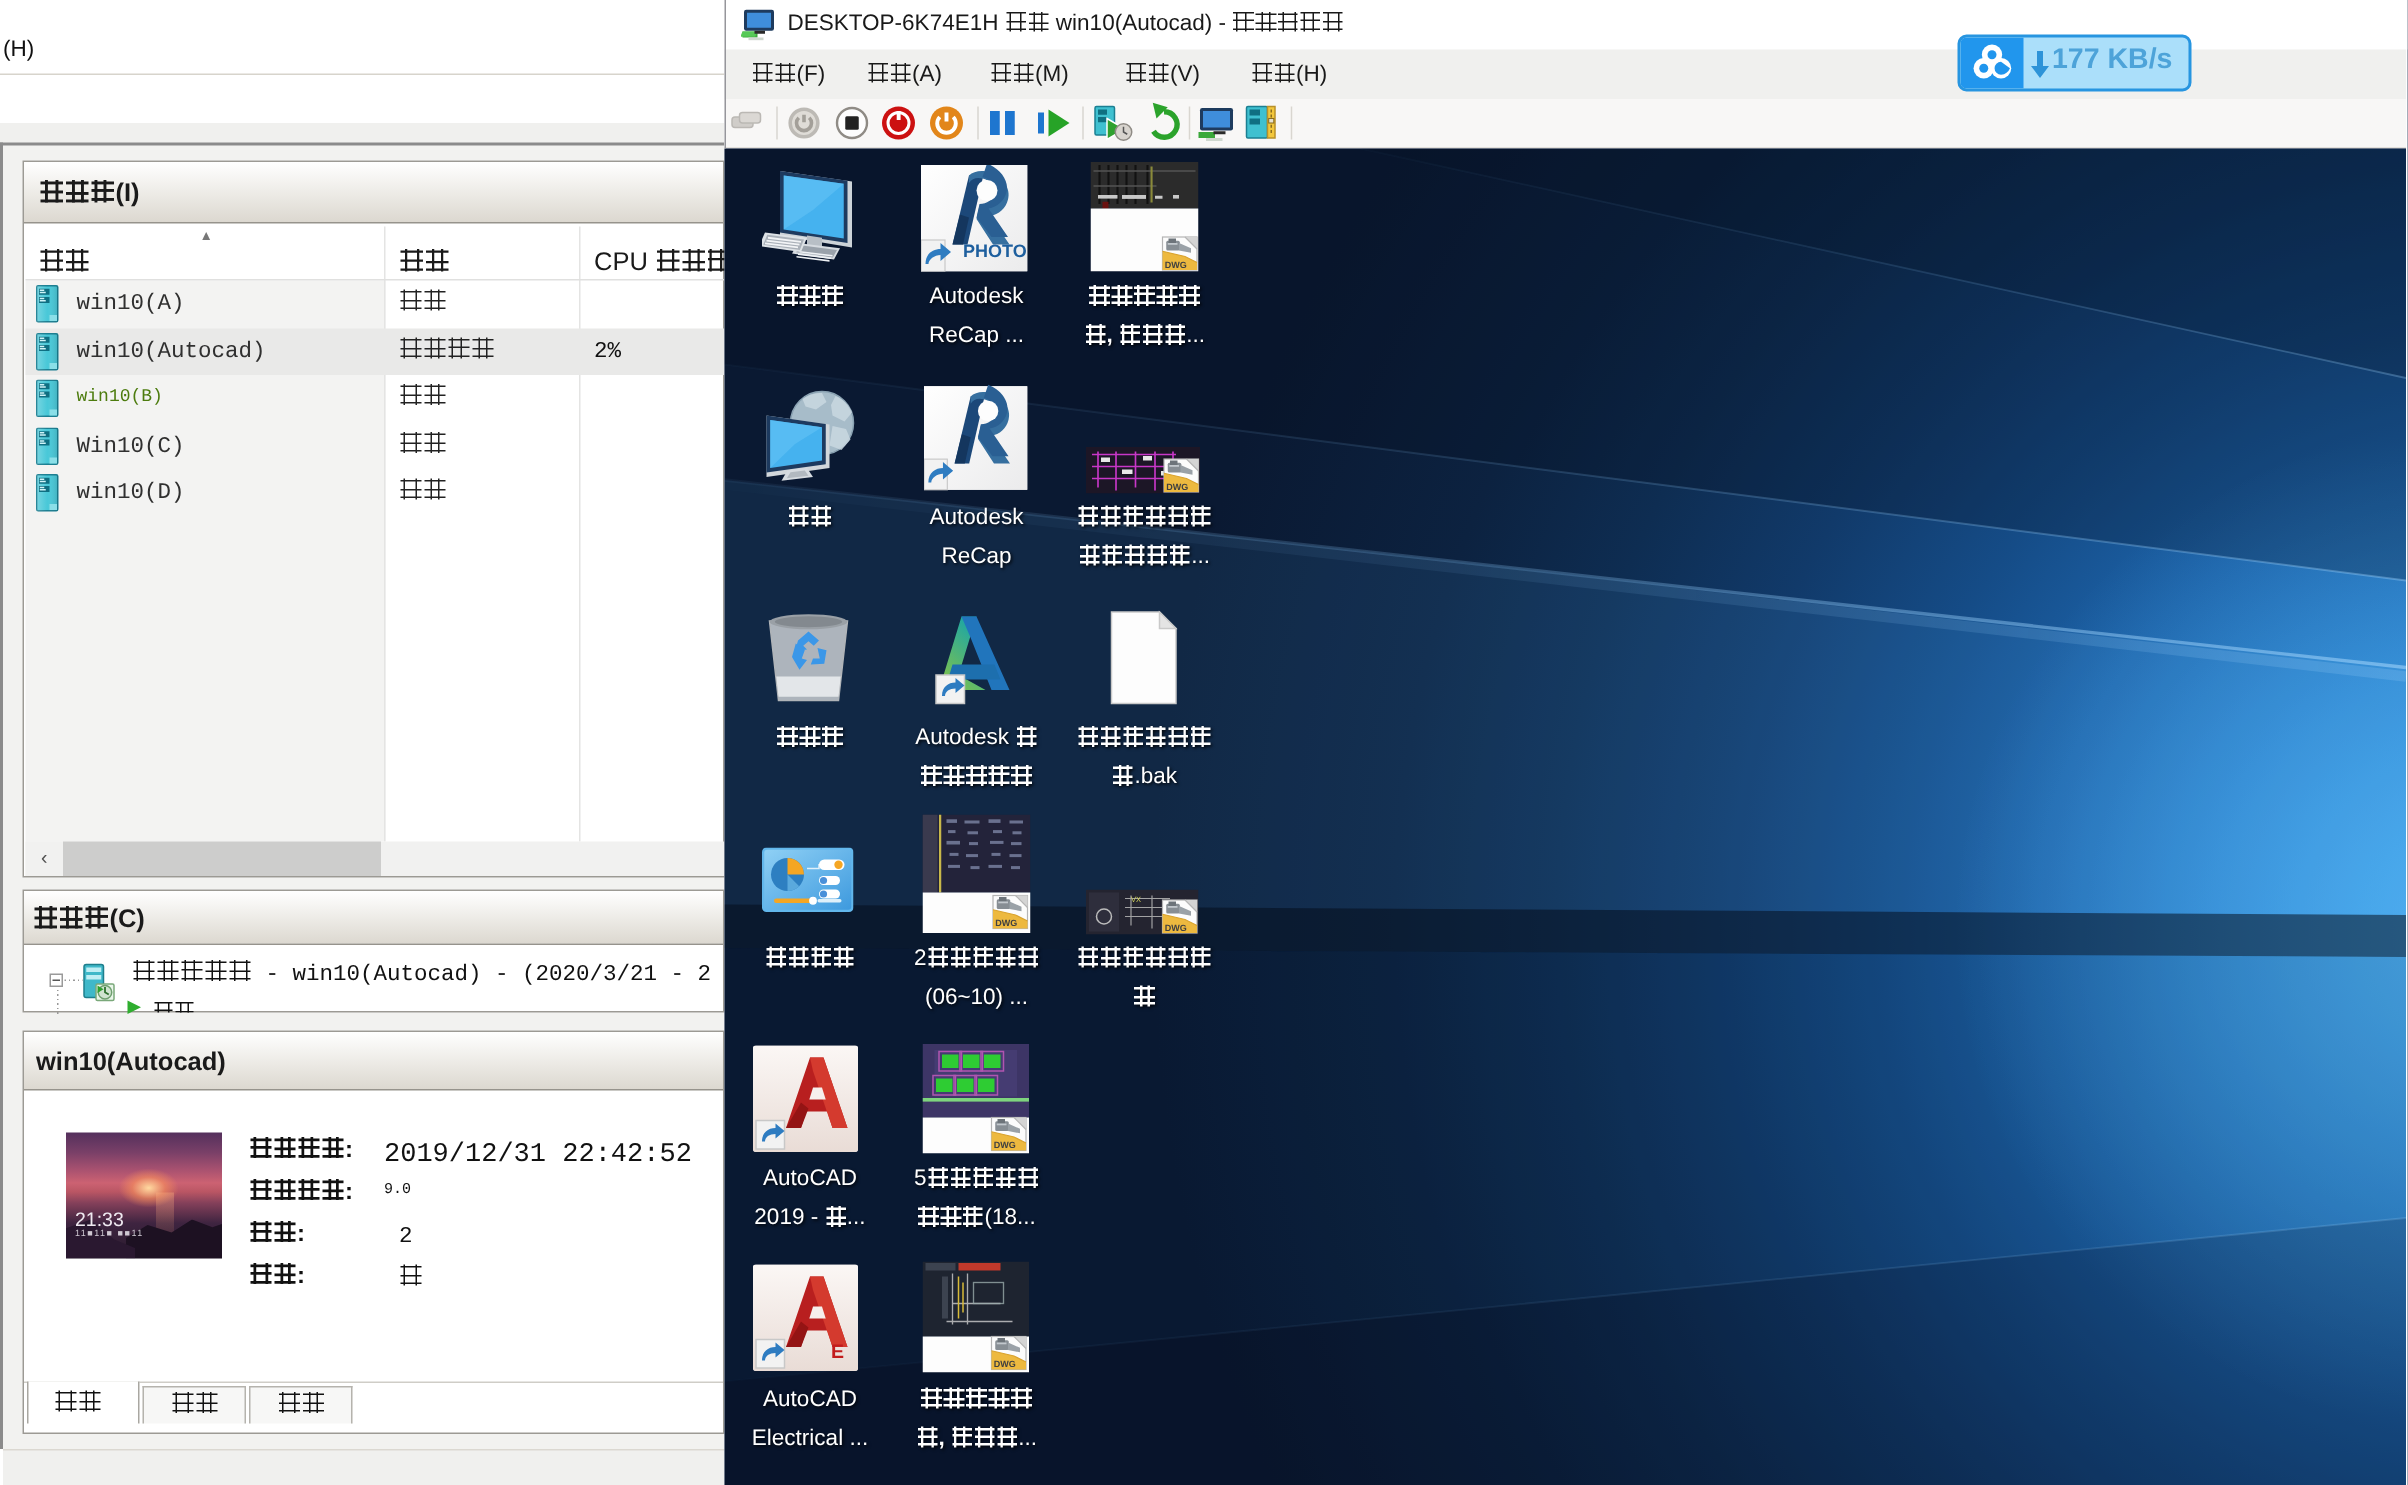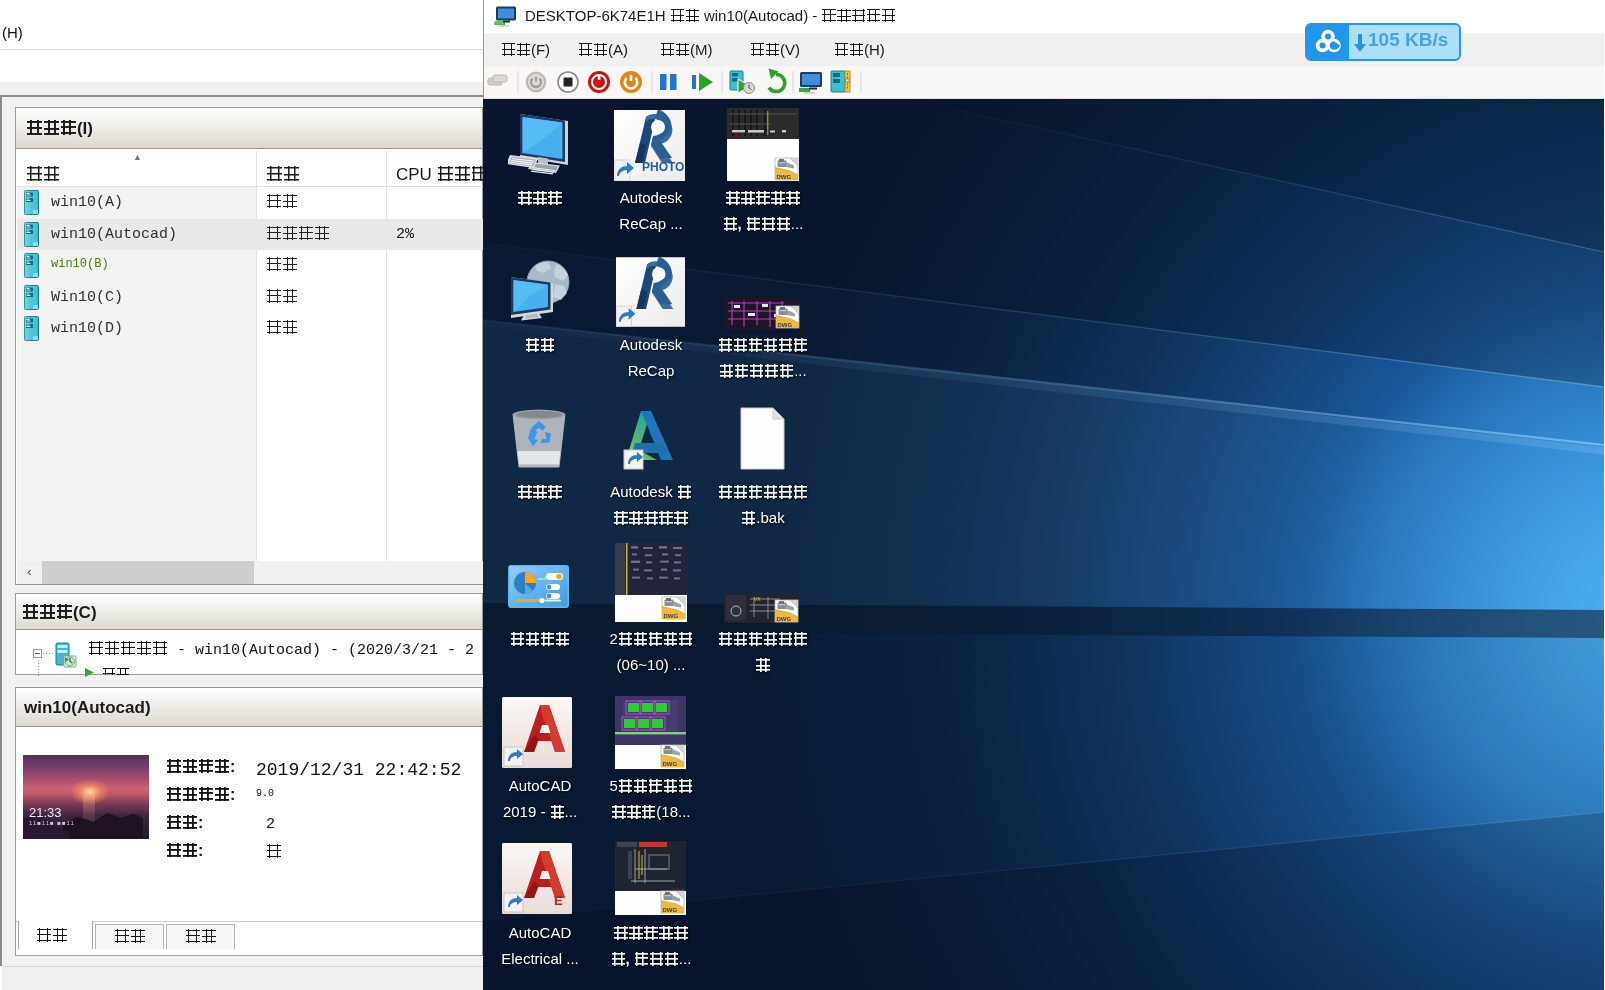--- a/index.html
+++ b/index.html
@@ -93,21 +93,21 @@
     <div class="a" style="left:68px;top:70px"><svg width="12" height="11">
           <path d="M1 1l9 4.5L1 10z" fill="#2fae2f"></path>
         </svg></div>
     <div class="a" style="left:86px;top:72px;font-size:14px;color:#111;height:9px;overflow:hidden"><i></i><i></i></div>
   </div>
 
   <div class="a" style="left:15px;top:687px;width:468px;height:269px;border:1px solid #9c9a94;background:#fff">
     <div class="a" style="left:0;top:0;width:466px;height:39px;background:linear-gradient(#ffffff,#eceae5 55%,#dcd8d0);border-bottom:1px solid #96938c"></div>
     <div class="a" style="left:8px;top:10px;font-size:17px;color:#1a1a1a;font-weight:bold">win10(Autocad)</div>
 
-    <div class="a" style="left:7px;top:67px;width:126px;height:84px;overflow:hidden;background:
+    <div class="a" style="left:28px;top:67px;width:104px;height:84px;overflow:hidden;background:
       radial-gradient(20px 13px at 53% 44%,#ffd9a0,rgba(255,150,90,.55) 55%,rgba(0,0,0,0)),
       linear-gradient(180deg,#54305c 0%,#7a4068 16%,#aa5270 30%,#cc6272 40%,#ba5664 47%,#84405a 56%,#3e2440 72%,#281a2c 100%)">
       <div class="a" style="left:60px;top:40px;width:12px;height:30px;background:linear-gradient(rgba(255,180,130,.35),rgba(255,140,110,.08))"></div>
       <div class="a" style="left:40px;top:48px;width:80px;height:36px;background:#1d1122;clip-path:polygon(0 62%,18% 38%,38% 52%,55% 28%,72% 42%,88% 30%,100% 42%,100% 100%,0 100%)"></div>
       <div class="a" style="left:0px;top:56px;width:46px;height:28px;background:#2a1830;clip-path:polygon(0 28%,35% 8%,70% 55%,100% 75%,100% 100%,0 100%)"></div>
       <div class="a" style="left:6px;top:50px;font-size:13px;color:#efe9f0">21:33</div>
       <div class="a" style="left:6px;top:65px;font-size:6px;color:#cfc8d2;letter-spacing:1px">11■11■ ■■11</div>
     </div>
 
     <div class="a" style="left:150px;top:70px;font-size:16px;color:#111"><b><i></i><i></i><i></i><i></i></b><b>:</b></div>
@@ -180,21 +180,21 @@
           <circle cx="16" cy="8.5" r="6.8" fill="#fff"></circle>
           <circle cx="22" cy="17.5" r="6.8" fill="#fff"></circle>
           <circle cx="10.5" cy="17.5" r="3" fill="#2196ed"></circle>
           <circle cx="16" cy="8.5" r="3" fill="#2196ed"></circle>
           <path d="M22 13.2a4.3 4.3 0 1 0 0 8.6 7 7 0 0 0 6-4.3z" fill="#2196ed"></path>
         </svg>
     </div>
     <svg class="a" style="left:46px;top:8px" width="14" height="20" viewBox="0 0 14 20">
         <path d="M5 1h4v10h4l-6 8-6-8h4z" fill="#2d93d8"></path>
       </svg>
-    <div class="a" style="left:61px;top:4px;font-size:19px;font-weight:bold;color:#4da3d9;white-space:nowrap">105 KB/s</div>
+    <div class="a" style="left:61px;top:4px;font-size:19px;font-weight:bold;color:#4da3d9;white-space:nowrap">177 KB/s</div>
   </div>
   <div class="a" id="toolbar" style="left:0;top:66px;width:1121px;height:33px;background:#f8f7f6;border-bottom:1px solid #e3e0db">
     <svg width="400" height="32" viewBox="0 0 400 32">
       <g opacity=".55">
           <rect x="5" y="12" width="14" height="7" rx="2" fill="#b0aca6" stroke="#8a867f"></rect>
           <rect x="10" y="9" width="14" height="7" rx="2" fill="#c4c0ba" stroke="#8a867f"></rect>
         </g>
       <line x1="35" y1="5" x2="35" y2="27" stroke="#d9d6d0"></line>
       <g stroke="#b7b4ae" stroke-width="2.4" fill="none" opacity=".9">
           <circle cx="53" cy="16" r="9.2" fill="#dddad4"></circle>

